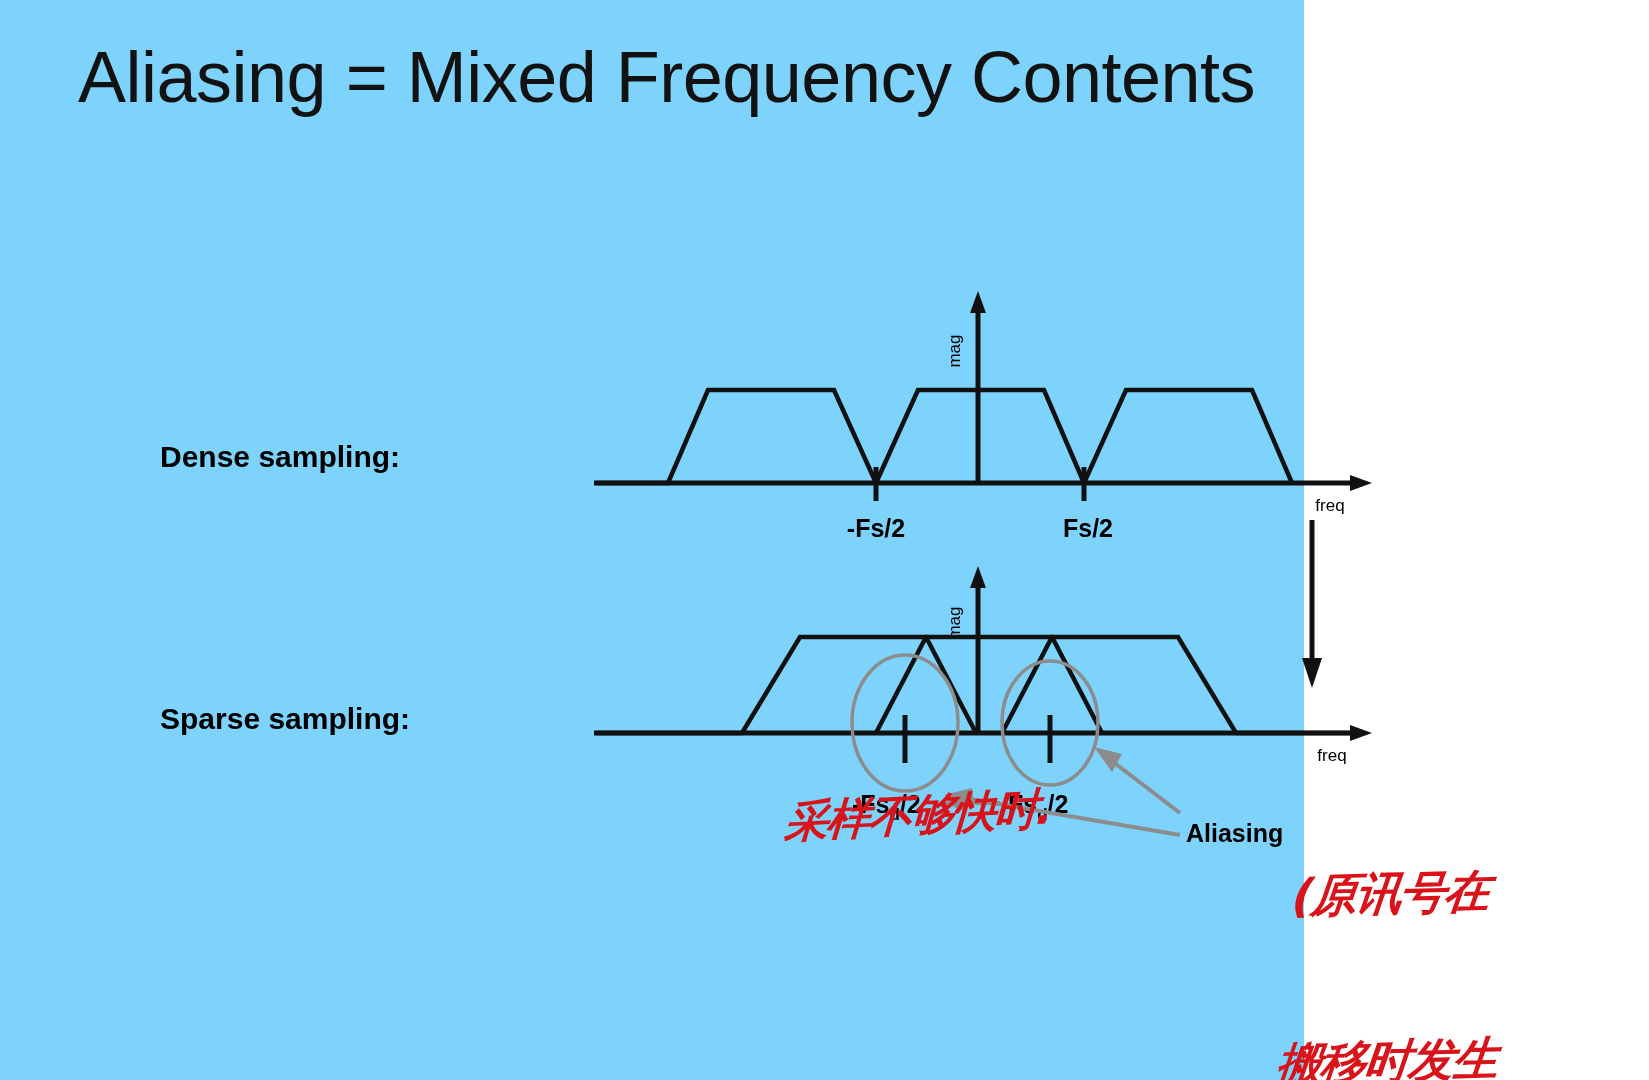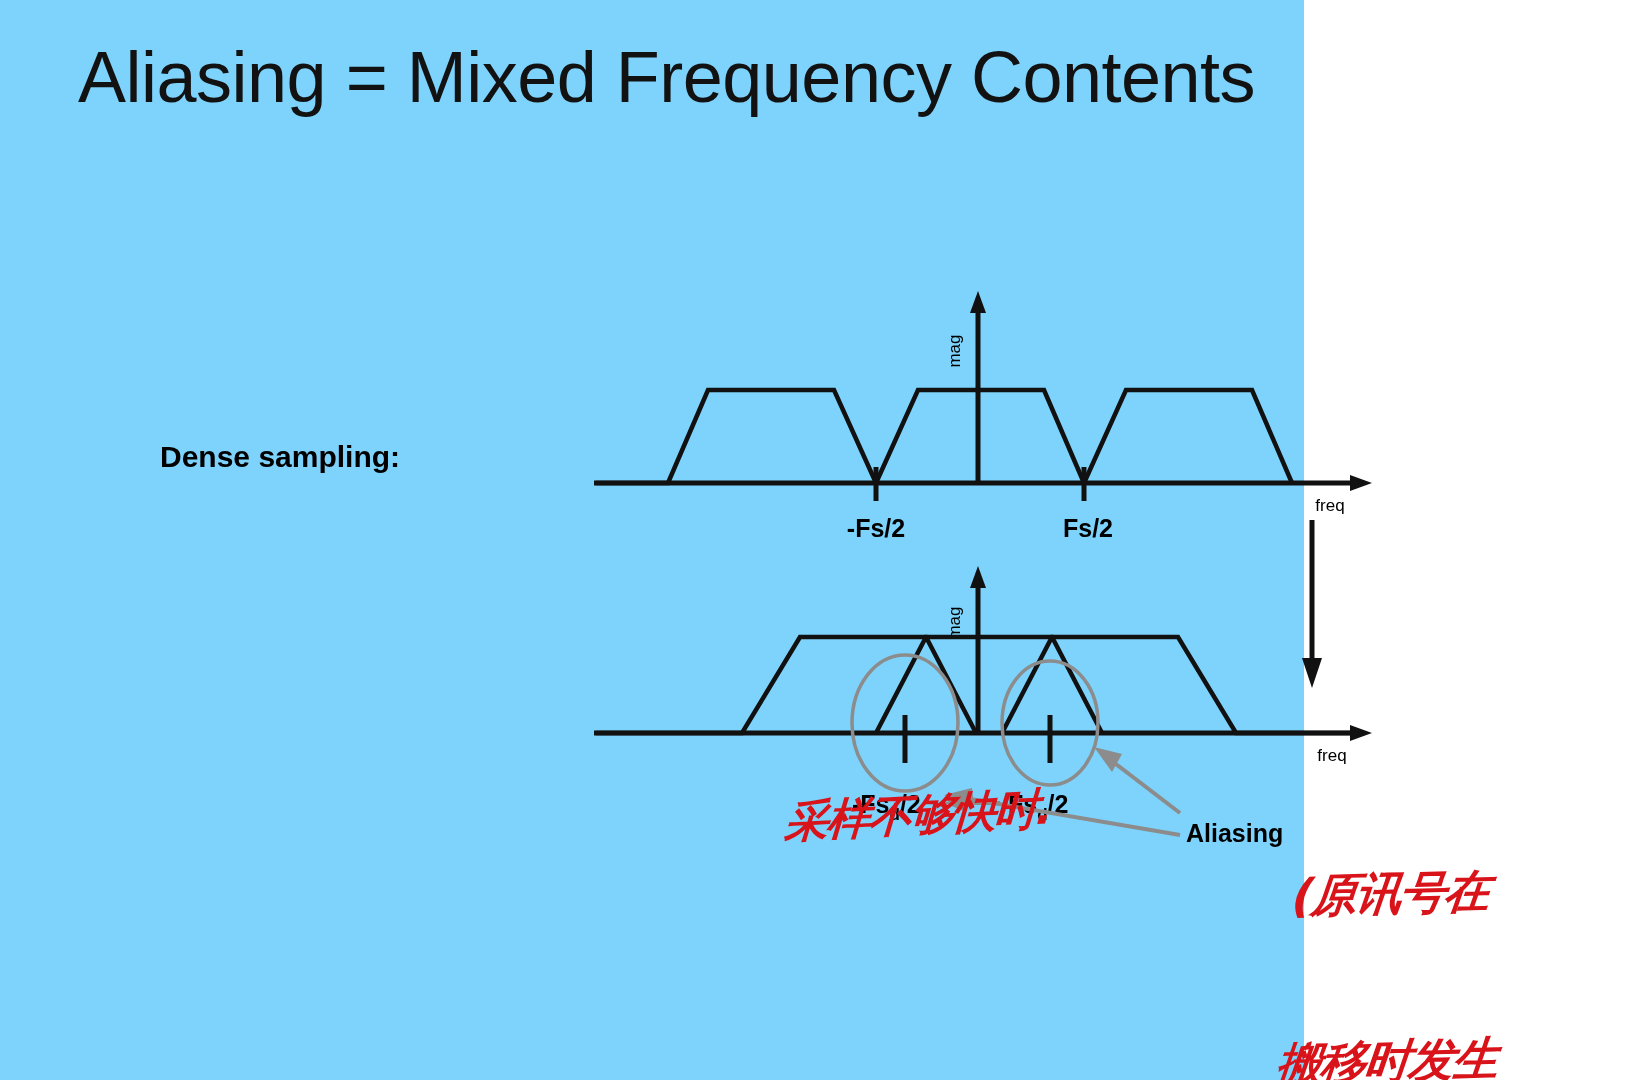--- a/index.html
+++ b/index.html
@@ -133,20 +133,21 @@
   }
 </style>
 </head>
 <body>
 
 <div id="slide">
 
   <div id="slide-title">Aliasing = Mixed Frequency Contents</div>
 
   <div class="row-label" id="label-dense">Dense sampling:</div>
+  <div class="row-label" id="label-sparse">Sparse sampling:</div>
 
   <div class="diagram" id="diagram-dense">
     <svg width="820" height="270" viewBox="0 0 820 270">
 
       <g>
         <line class="axis-line" x1="34" y1="198" x2="790" y2="198"></line>
         <polygon class="black-arrow-head" points="790,190 812,198 790,206"></polygon>
       </g>
 
       <g>

